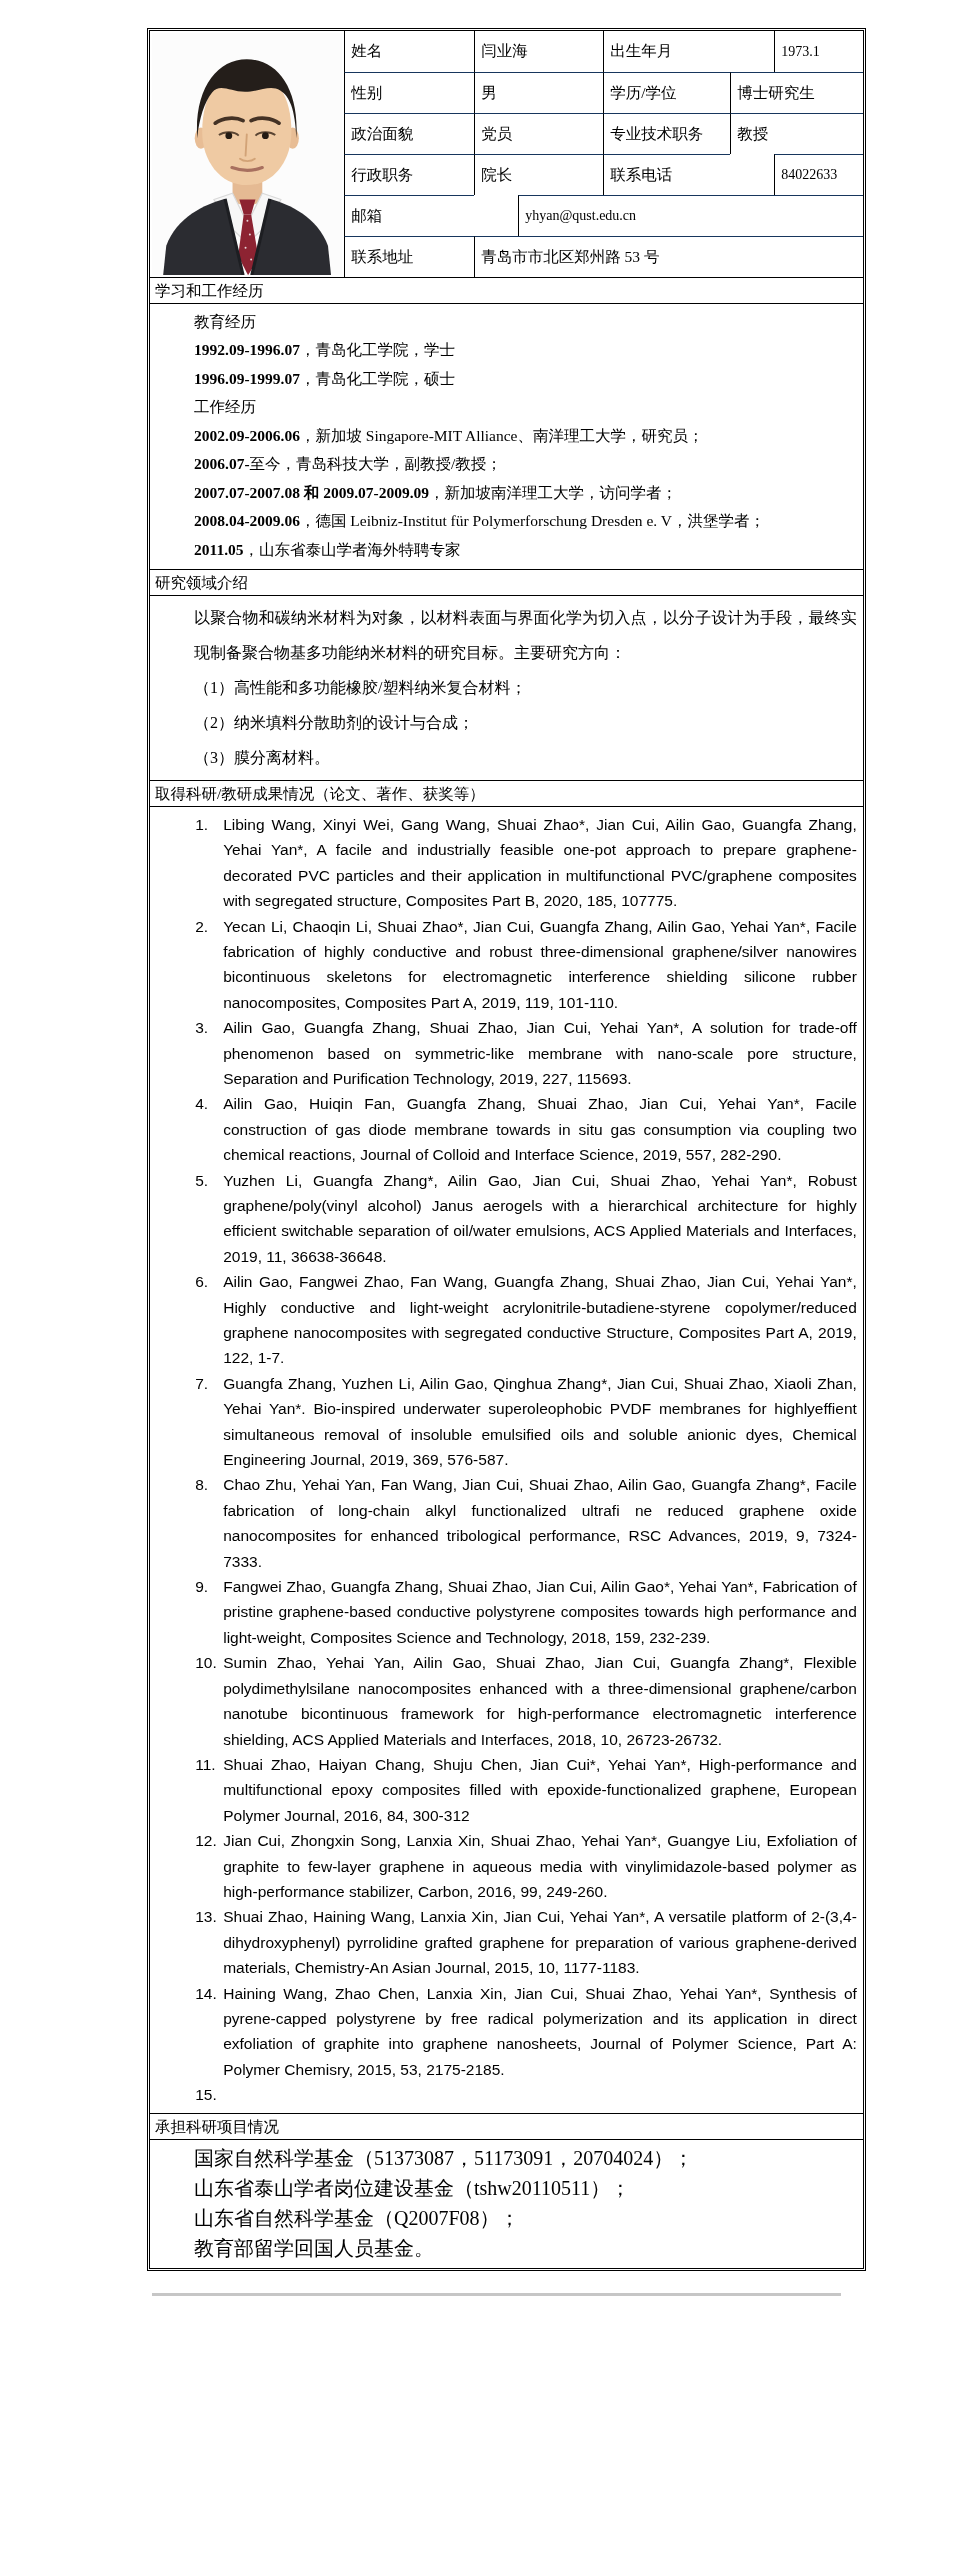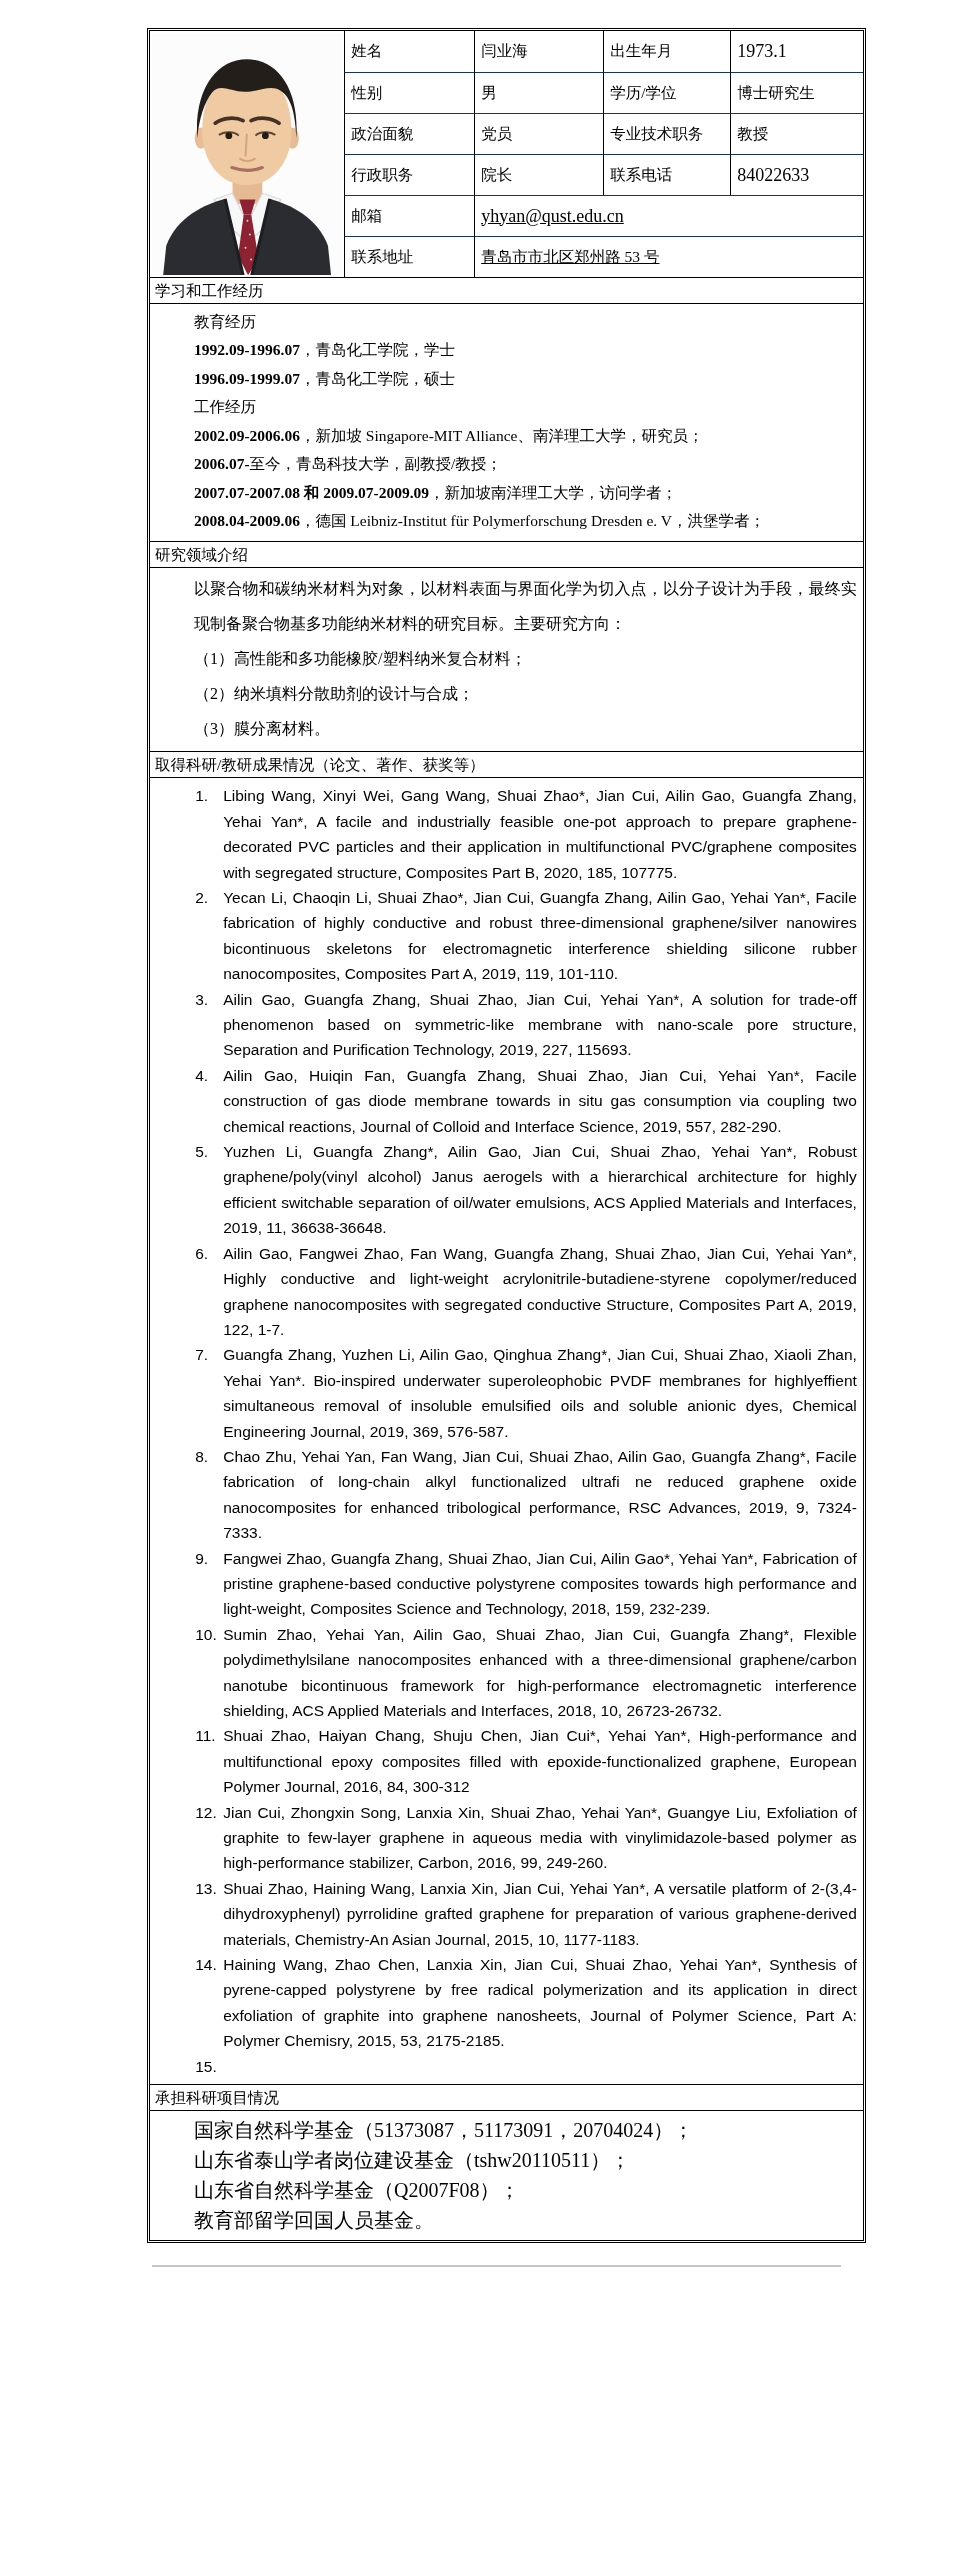--- a/index.html
+++ b/index.html
@@ -9,22 +9,22 @@
        border:3.7px double #000;background:#fff;}
   
   .info-grid{display:grid;grid-template-columns:194px 130px 129px 127px auto;
              grid-auto-rows:41px;font-size:15.5px;}
   .cell{display:flex;align-items:center;padding-left:6.2px;border-left:0.6px solid #000;
         border-top:1.2px solid #17365d;box-sizing:border-box;overflow:hidden;white-space:nowrap;}
   .cell.nt{border-top:none;}
   .photo-cell{grid-row:1/7;grid-column:1;border-left:none;border-top:none;
               padding:1.9px;display:flex;align-items:stretch;}
   .photo-cell svg{width:100%;height:100%;display:block;}
-  .wide{grid-column:3/6;text-decoration:underline;}
-  .val-latin{font-size:18px;}
+  .wide{grid-column:3/6;}
+  .val-latin{font-size:14px;margin-left:44px;}
   
   .sec-head{border-top:1.9px solid #000;border-bottom:1.9px solid #000;height:25px;
             line-height:25px;padding-left:5px;font-size:15.5px;}
   .sec-body{padding:3.7px 6.2px 5px 5px;margin-left:39px;}
   .exp-line{font-size:15.5px;line-height:28.5px;white-space:nowrap;}
   .exp-line .lead{font-weight:bold;}
   .research-intro{font-size:16px;line-height:35px;text-align:justify;}
   .research-item{font-size:16px;line-height:35px;}
   .pubs{padding:5px 6.2px 5px 6.2px;}
   .pub{display:flex;font-family:"Liberation Sans","DejaVu Sans",sans-serif;
@@ -123,20 +123,21 @@
         <div class="exp-line"><span class="lead"></span><span>工作经历</span></div>
 
         <div class="exp-line"><span class="lead">2002.09-2006.06</span><span>，新加坡 Singapore-MIT Alliance、南洋理工大学，研究员；</span></div>
 
         <div class="exp-line"><span class="lead">2006.07-</span><span>至今，青岛科技大学，副教授/教授；</span></div>
 
         <div class="exp-line"><span class="lead">2007.07-2007.08 和 2009.07-2009.09</span><span>，新加坡南洋理工大学，访问学者；</span></div>
 
         <div class="exp-line"><span class="lead">2008.04-2009.06</span><span>，德国 Leibniz-Institut für Polymerforschung Dresden e. V，洪堡学者；</span></div>
 
+        <div class="exp-line"><span class="lead">2011.05</span><span>，山东省泰山学者海外特聘专家</span></div>
       </div>
 
     <div class="sec-head">研究领域介绍</div>
     <div class="sec-body">
       <div class="research-intro">以聚合物和碳纳米材料为对象，以材料表面与界面化学为切入点，以分子设计为手段，最终实现制备聚合物基多功能纳米材料的研究目标。主要研究方向：</div>
       <div>
 
           <div class="research-item">（1）高性能和多功能橡胶/塑料纳米复合材料；</div>
 
           <div class="research-item">（2）纳米填料分散助剂的设计与合成；</div>

